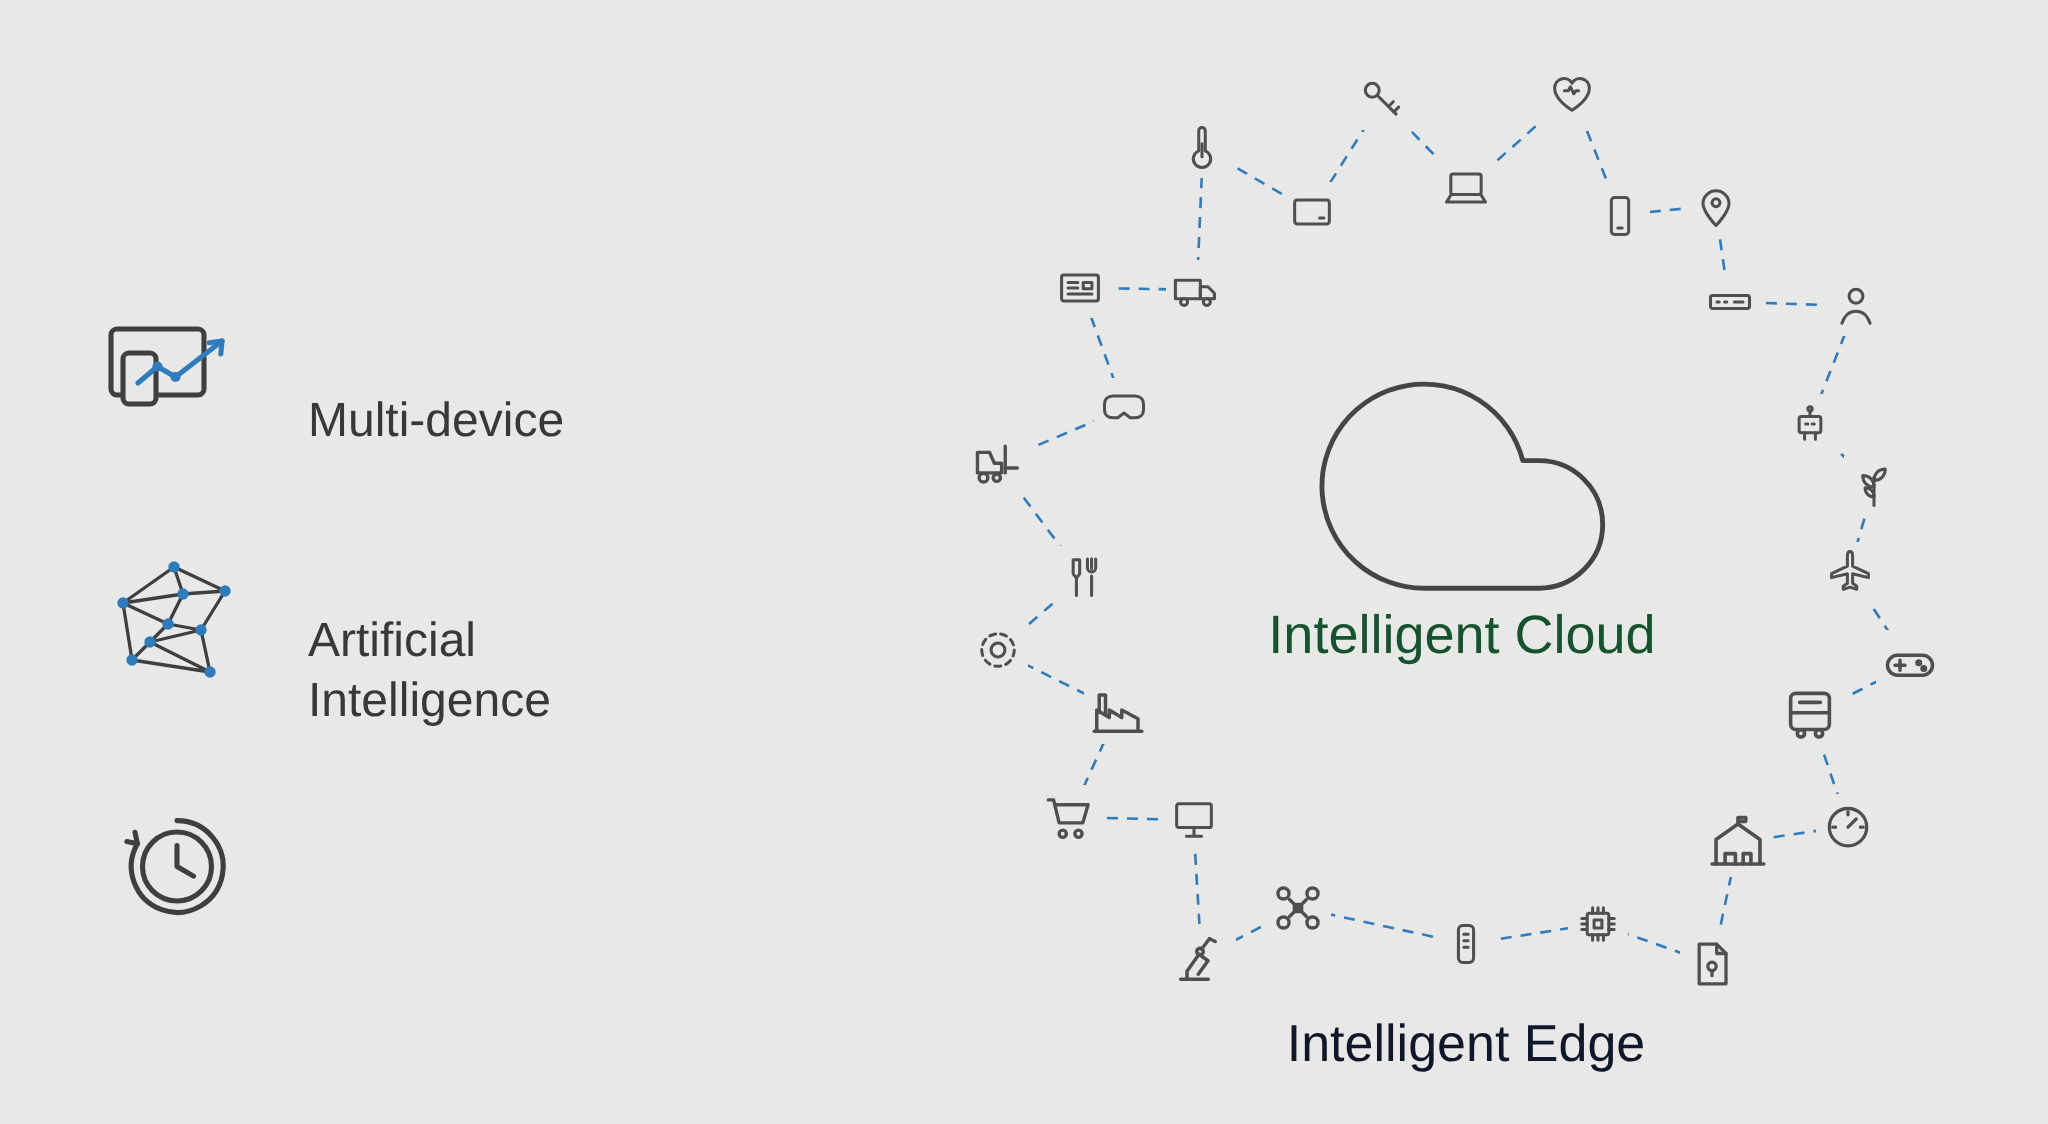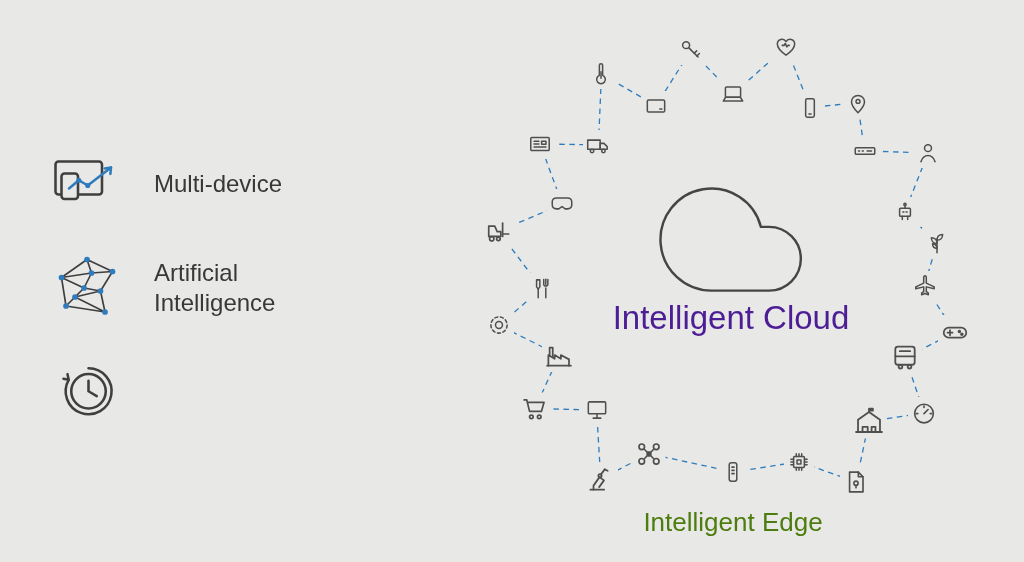--- a/index.html
+++ b/index.html
@@ -7,32 +7,32 @@
     position:relative;width:1024px;height:562px;overflow:hidden;
     background:var(--bg,#e8e8e6);
     color:var(--text,#383838);
     font-family:"Liberation Sans", sans-serif;
   }
   
   .legend{position:absolute;left:50px;top:148px;display:flex;flex-direction:column;gap:32px;}
   .legend-row{display:flex;align-items:center;gap:30px;}
   .legend-icon{width:74px;height:72px;flex:0 0 auto;display:flex;align-items:center;justify-content:center;}
   .legend-icon svg{fill:none;stroke:#3f3f3f;stroke-width:1.7;stroke-linecap:round;stroke-linejoin:round;}
-  .legend-label{font-size:24px;line-height:1.25;max-width:175px;color:var(--text,#383838);}
+  .legend-label{font-size:24px;line-height:1.25;max-width:175px;color:var(--text,#383838);margin-top:48px;}
   .acc-s{stroke:var(--accent,#2e7cbe);}
   .acc-f{fill:var(--accent,#2e7cbe);stroke:none;}
   .bg-f{fill:var(--bg,#e8e8e6);}
   
   #ring-lines{position:absolute;inset:0;pointer-events:none;}
   .ring-icon{position:absolute;transform:translate(-50%,-50%);background:var(--bg,#e8e8e6);padding:2px;line-height:0;}
   .ring-icon svg{fill:none;stroke:var(--icon,#4f4f4f);stroke-width:1.4;stroke-linecap:round;stroke-linejoin:round;display:block;}
   .cloud-block{position:absolute;left:731px;top:258px;transform:translate(-50%,-50%);display:flex;flex-direction:column;align-items:center;}
   .cloud-block svg{fill:none;stroke:#454545;stroke-width:.38;stroke-linecap:round;stroke-linejoin:round;}
-  .cloud-label{font-size:33px;margin-top:2px;color:#4c1d95;white-space:nowrap;}
-  .edge-label{position:absolute;left:733px;top:522px;transform:translate(-50%,-50%);font-size:26px;color:#4d7c0f;white-space:nowrap;}
+  .cloud-label{font-size:27px;margin-top:2px;color:#14532d;white-space:nowrap;}
+  .edge-label{position:absolute;left:733px;top:522px;transform:translate(-50%,-50%);font-size:26px;color:#0f172a;white-space:nowrap;}
   .symbol-defs{position:absolute;width:0;height:0;overflow:hidden;}
 </style>
 </head>
 <body>
 
 <svg class="symbol-defs" aria-hidden="true">
   <defs>
     <symbol id="sym-thermometer" viewBox="0 0 24 24">
         <path d="M10.5 4a1.5 1.5 0 0 1 3 0v9.3a4 4 0 1 1-3 0z"></path>
         <path d="M12 10v6"></path>

